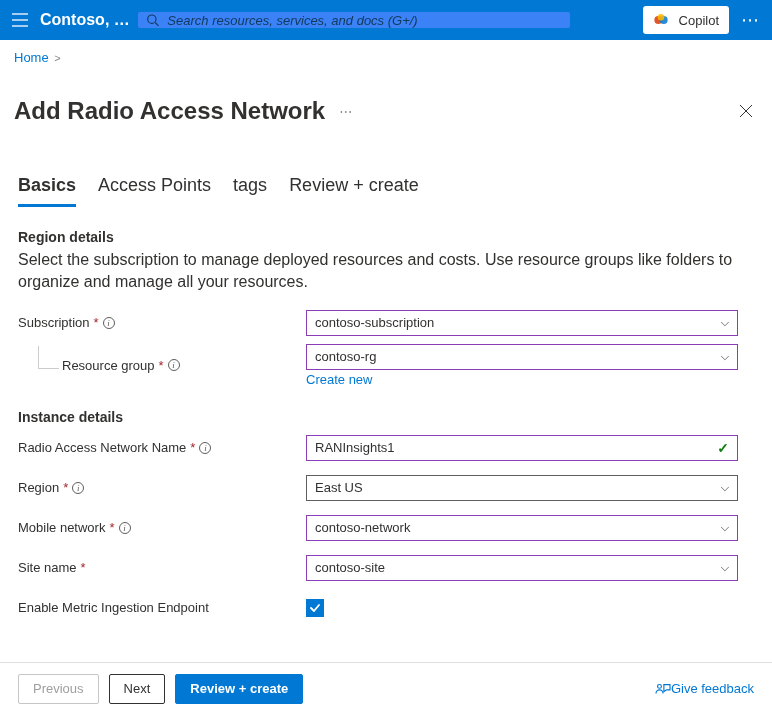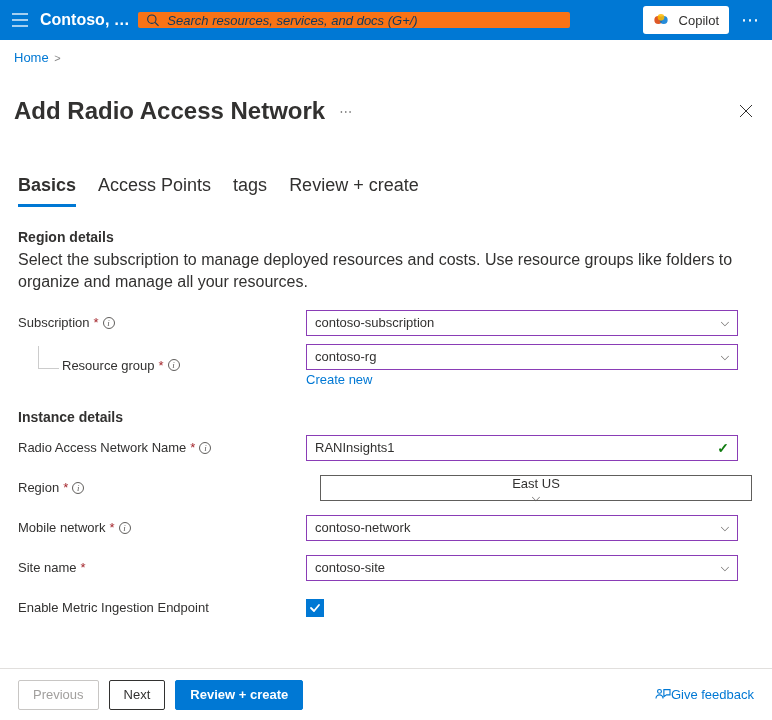--- a/index.html
+++ b/index.html
@@ -1,21 +1,21 @@
 <!DOCTYPE html>
 <html><head>
 <meta charset="utf-8">
 <style>
   * { box-sizing: border-box; }
   html, body { margin: 0; padding: 0; font-family: "Segoe UI", -apple-system, sans-serif; font-size: 13px; color: #323130; width: 772px; height: 720px; overflow: hidden; background: #fff; }
   .topbar { background: #0078d4; height: 40px; display: flex; align-items: center; padding: 0 8px; gap: 8px; }
   .hamburger { width: 24px; height: 24px; display: flex; align-items: center; justify-content: center; cursor: pointer; }
   .hamburger svg { stroke: #fff; }
   .tenant { color: #fff; font-weight: 700; font-size: 16px; white-space: nowrap; overflow: hidden; text-overflow: ellipsis; max-width: 90px; }
-  .searchbox { flex: 1; max-width: 432px; height: 16px; background: #f97316; border-radius: 2px; display: flex; align-items: center; padding: 0 8px; gap: 6px; }
+  .searchbox { flex: 1; max-width: 432px; height: 16px; background: #3b82f6; border-radius: 2px; display: flex; align-items: center; padding: 0 8px; gap: 6px; }
   .searchbox input { background: transparent; border: none; outline: none; color: #12395c; font-size: 13px; font-style: italic; width: 100%; }
   .searchbox input::placeholder { color: #12395c; font-style: italic; }
   .copilot-btn { background: #fff; height: 28px; border-radius: 3px; display: flex; align-items: center; padding: 0 10px; gap: 10px; font-size: 13px; cursor: pointer; margin-left: auto; }
   .copilot-swirl { width: 16px; height: 16px; }
   .more-btn { color: #fff; font-size: 18px; cursor: pointer; padding: 0 4px; letter-spacing: 1px; }
 
   .breadcrumb { padding: 10px 14px 0; font-size: 13px; }
   .breadcrumb a { color: #0078d4; text-decoration: none; }
   .bc-sep { color: #888; padding: 0 2px; font-size: 11px; }
 
@@ -33,33 +33,33 @@
   .section-desc { font-size: 16px; line-height: 1.4; margin: 4px 0 16px; }
 
   .field-row { display: flex; align-items: center; margin-bottom: 8px; min-height: 26px; }
   .field-label { width: 288px; font-size: 13px; display: flex; align-items: center; gap: 4px; }
   .indent { padding-left: 44px; position: relative; }
   .indent::before { content:""; position:absolute; left:20px; top:-12px; width:20px; height:22px; border-left:1px solid #ccc; border-bottom:1px solid #ccc; }
   .req { color: #a4262c; }
   .info-icon { width: 12px; height: 12px; border: 1px solid #605e5c; border-radius: 50%; display: inline-flex; align-items: center; justify-content: center; font-size: 9px; color: #605e5c; cursor: default; font-style: italic; font-family: Georgia, serif;}
   .field-ctrl { flex: 1; max-width: 432px; }
   .select, .textinput { width: 100%; height: 26px; border: 1px solid #8a3db6; background: #fff; font-size: 13px; padding: 0 8px; display: flex; align-items: center; justify-content: space-between; cursor: pointer; }
-  .select.gray { border-color: #605e5c; flex-direction: column; }
+  .select.gray { border-color: #605e5c; }
   .chev { color: #605e5c; font-size: 11px; }
   .checkmark { color: #107c10; font-size: 14px; font-weight: bold; }
   .link { color: #0078d4; font-size: 13px; cursor: pointer; margin-top: 2px; display: inline-block; }
   .checkbox-box { width: 18px; height: 18px; background: #0078d4; display: flex; align-items: center; justify-content: center; cursor: pointer; }
   .checkbox-box svg { stroke: #fff; }
 
-  .footer { position: absolute; bottom: 0; left: 0; right: 0; height: 52px; border-top: 1px solid #e1dfdd; display: flex; align-items: center; padding: 0 18px; gap: 10px; background:#fff;}
+  .footer { position: absolute; bottom: 6px; left: 0; right: 0; height: 52px; border-top: 1px solid #e1dfdd; display: flex; align-items: center; padding: 0 18px; gap: 10px; background:#fff;}
   .btn { height: 30px; padding: 0 14px; font-size: 13px; border-radius: 2px; cursor: pointer; display: inline-flex; align-items: center; }
   .btn-disabled { border: 1px solid #c8c6c4; color: #a19f9d; background: #fff; cursor: default; }
   .btn-secondary { border: 1px solid #323130; background: #fff; color: #323130; }
   .btn-primary { background: #0078d4; color: #fff; border: 1px solid #0078d4; font-weight: 600; }
-  .feedback { margin-left: auto; color: #0078d4; font-size: 13px; display: flex; align-items: flex-start; cursor: pointer; }
+  .feedback { margin-left: auto; color: #0078d4; font-size: 13px; display: flex; align-items: flex-end; cursor: pointer; }
 </style>
 </head>
 <body>
 
 <div class="topbar">
   <div class="hamburger">
     <svg width="16" height="14" viewBox="0 0 16 14" fill="none">
         <line x1="0" y1="1" x2="16" y2="1" stroke-width="1.3"></line>
         <line x1="0" y1="7" x2="16" y2="7" stroke-width="1.3"></line>
         <line x1="0" y1="13" x2="16" y2="13" stroke-width="1.3"></line>
@@ -150,21 +150,21 @@
       <span class="info-icon">i</span>
     </div>
     <div class="field-ctrl">
       <div class="select">
         <span>RANInsights1</span>
         <span class="checkmark">✓</span>
       </div>
     </div>
   </div>
 
-  <div class="field-row" style="margin-top:14px;gap:14px;">
+  <div class="field-row" style="margin-top:14px;">
     <div class="field-label">
       <span>Region</span>
       <span class="req">*</span>
       <span class="info-icon">i</span>
     </div>
     <div class="field-ctrl">
       <div class="select gray">
         <span>East US</span>
         <span class="chev">⌵</span>
       </div>

